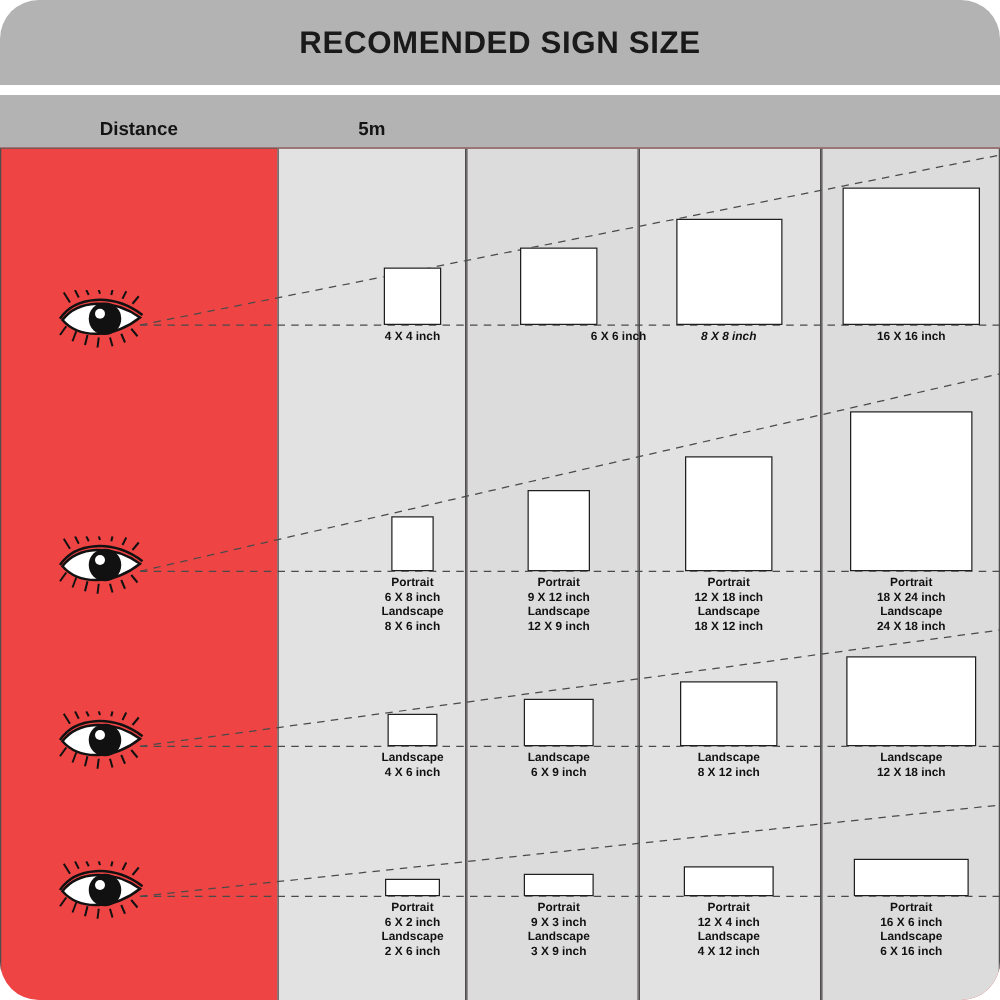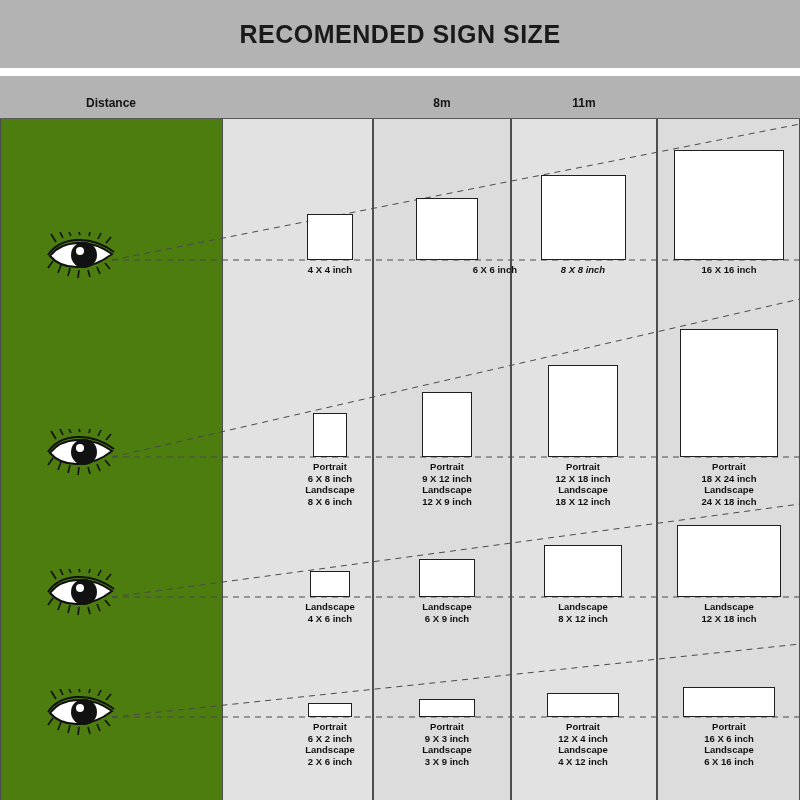--- a/index.html
+++ b/index.html
@@ -9,20 +9,21 @@
   }
   body {
     font-family: "Liberation Sans", sans-serif;
   }
   #chart {
     position: relative;
     width: 800px;
     height: 800px;
     background: #ffffff;
     overflow: hidden;
+    border-radius: 31px;
   }
   
   .title-bar {
     position: absolute;
     left: 0;
     top: 0;
     width: 800px;
     height: 68px;
     background: #b3b3b3;
     display: flex;
@@ -45,32 +46,32 @@
     height: 42px;
     background: #b3b3b3;
   }
   .header-cell {
     position: absolute;
     top: 0;
     height: 54px;
     display: flex;
     align-items: center;
     justify-content: center;
-    font-size: 12px;
+    font-size: 15px;
     font-weight: bold;
     color: #141414;
   }
   
   .body-area {
     position: absolute;
     left: 0;
     top: 118px;
     width: 800px;
     height: 682px;
-    background: #4d7c0f;
+    background: #ef4444;
     border-top: 1px solid #5a5a5a;
   }
   .col-band {
     position: absolute;
     top: 0;
     height: 682px;
     background: #e2e2e2;
     border-left: 1px solid #4d4d4d;
     border-right: 1px solid #4d4d4d;
     box-sizing: border-box;
@@ -129,22 +130,21 @@
 <body>
 
 <div id="chart">
 
   <div class="title-bar">
     <div class="title-text">RECOMENDED SIGN SIZE</div>
   </div>
 
   <div class="header-row">
     <div class="header-cell" id="hdr0" style="left: 0px; width: 222px;">Distance</div>
-    <div class="header-cell" id="hdr2" style="left: 373px; width: 138px;">8m</div>
-    <div class="header-cell" id="hdr3" style="left: 511px; width: 146px;">11m</div>
+    <div class="header-cell" id="hdr1" style="left: 222px; width: 151px;">5m</div>
   </div>
 
   <div class="body-area">
     <div class="outer-left"></div>
     <div class="outer-right"></div>
 
     <div id="bands">
         <div class="col-band" style="left: 222px; width: 151px;"></div>
         <div class="col-band alt" style="left: 373px; width: 138px;"></div>
         <div class="col-band" style="left: 511px; width: 146px;"></div>

